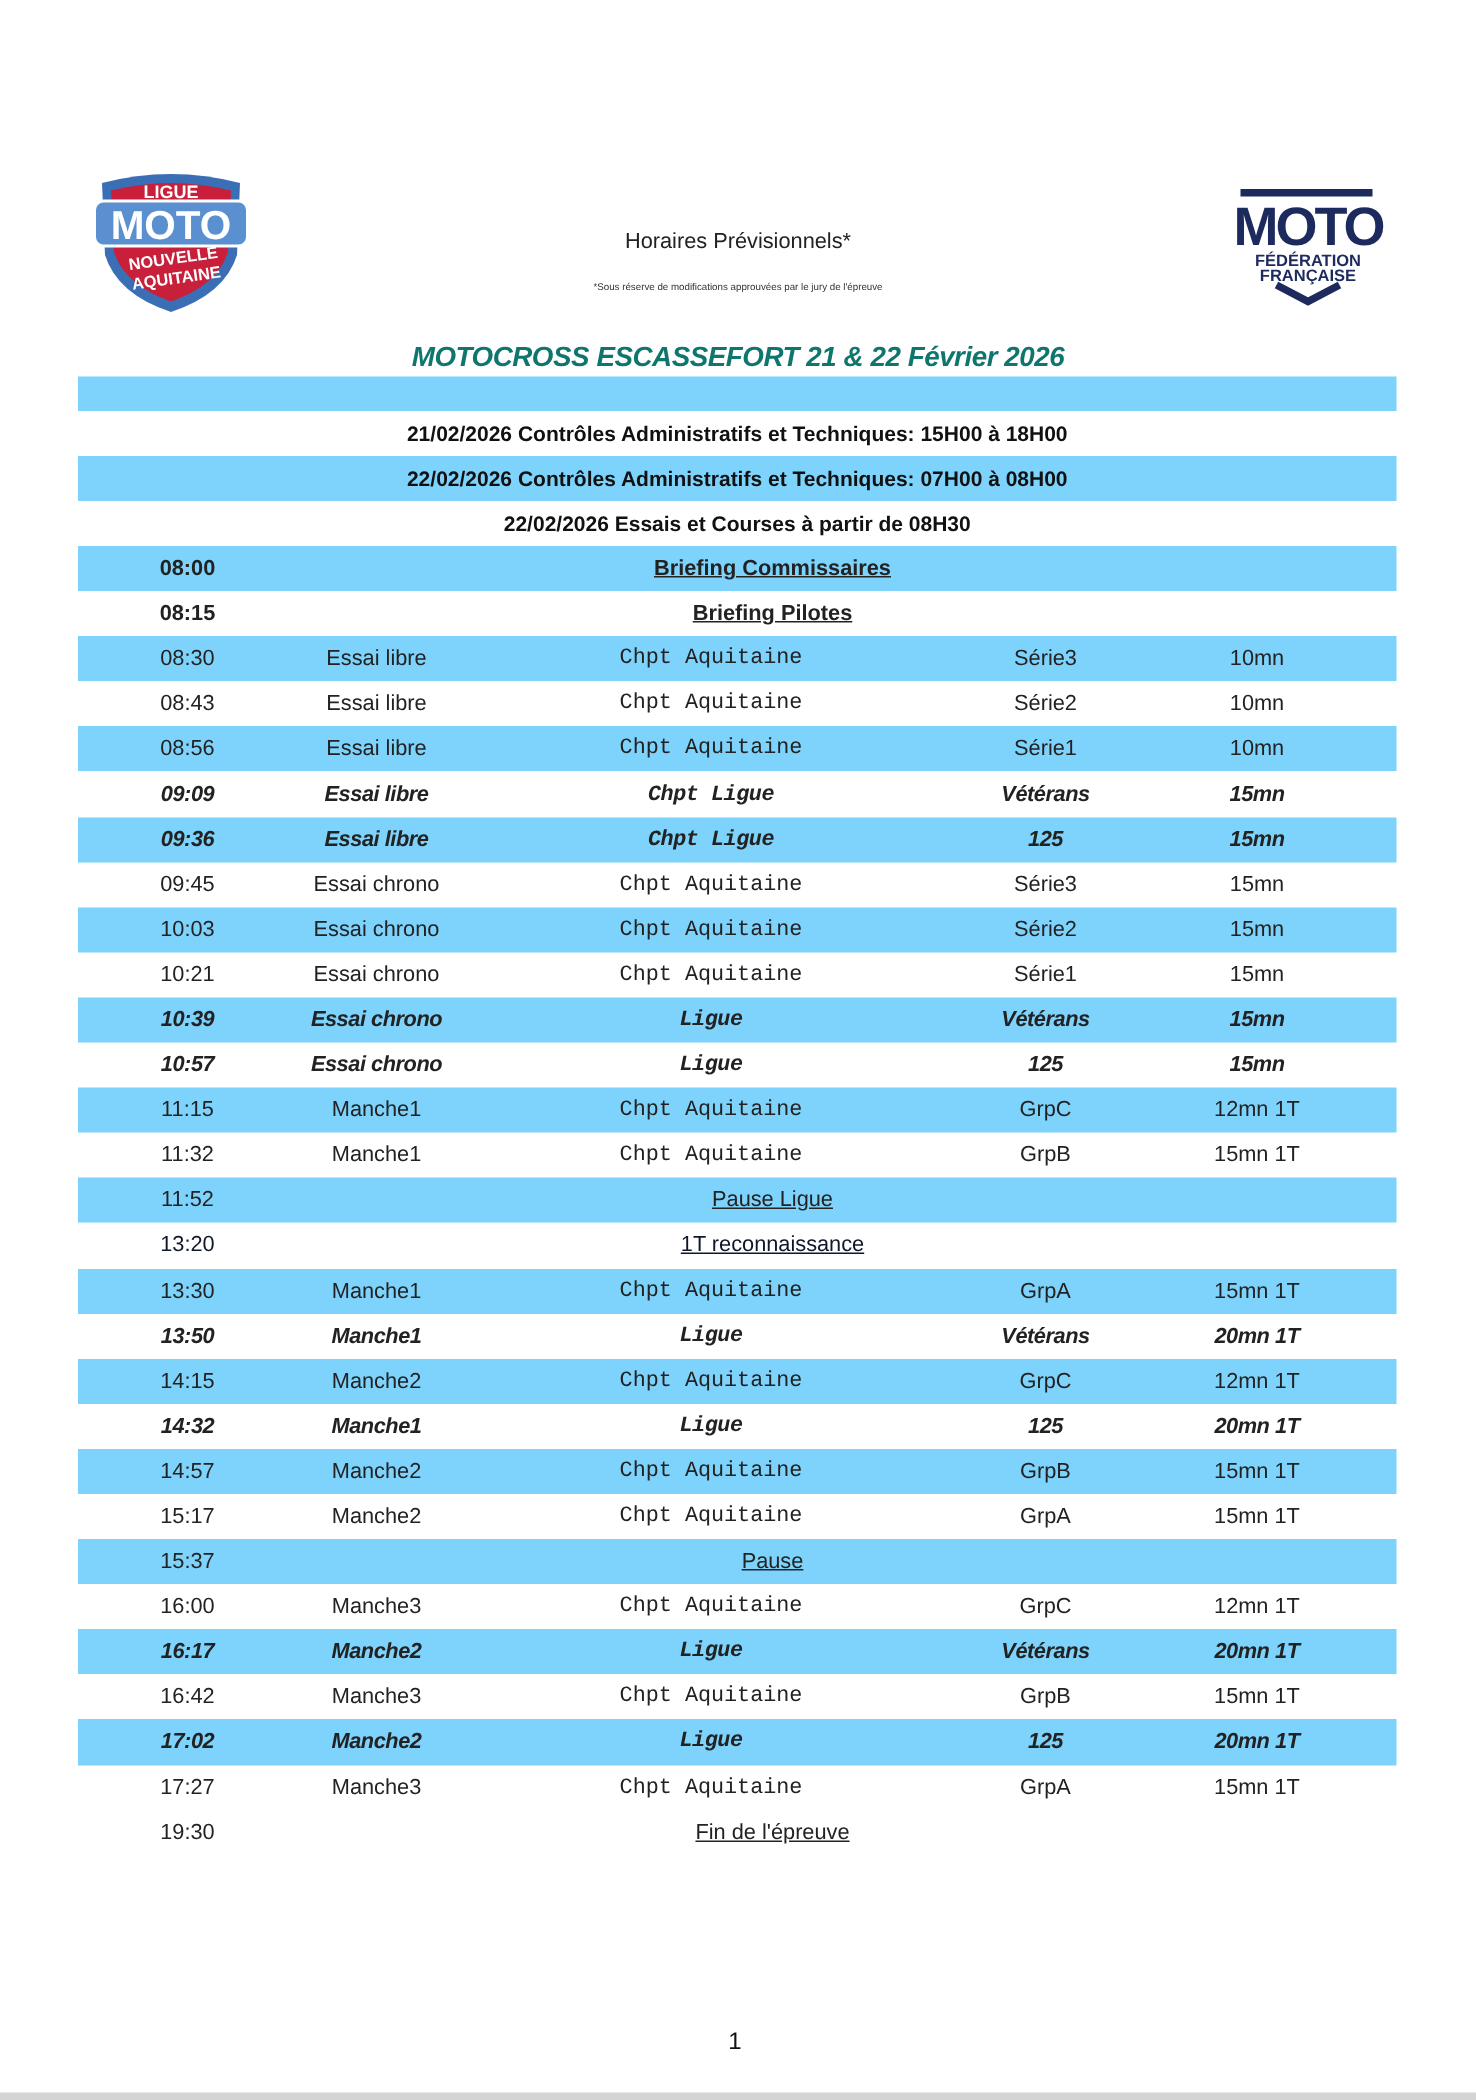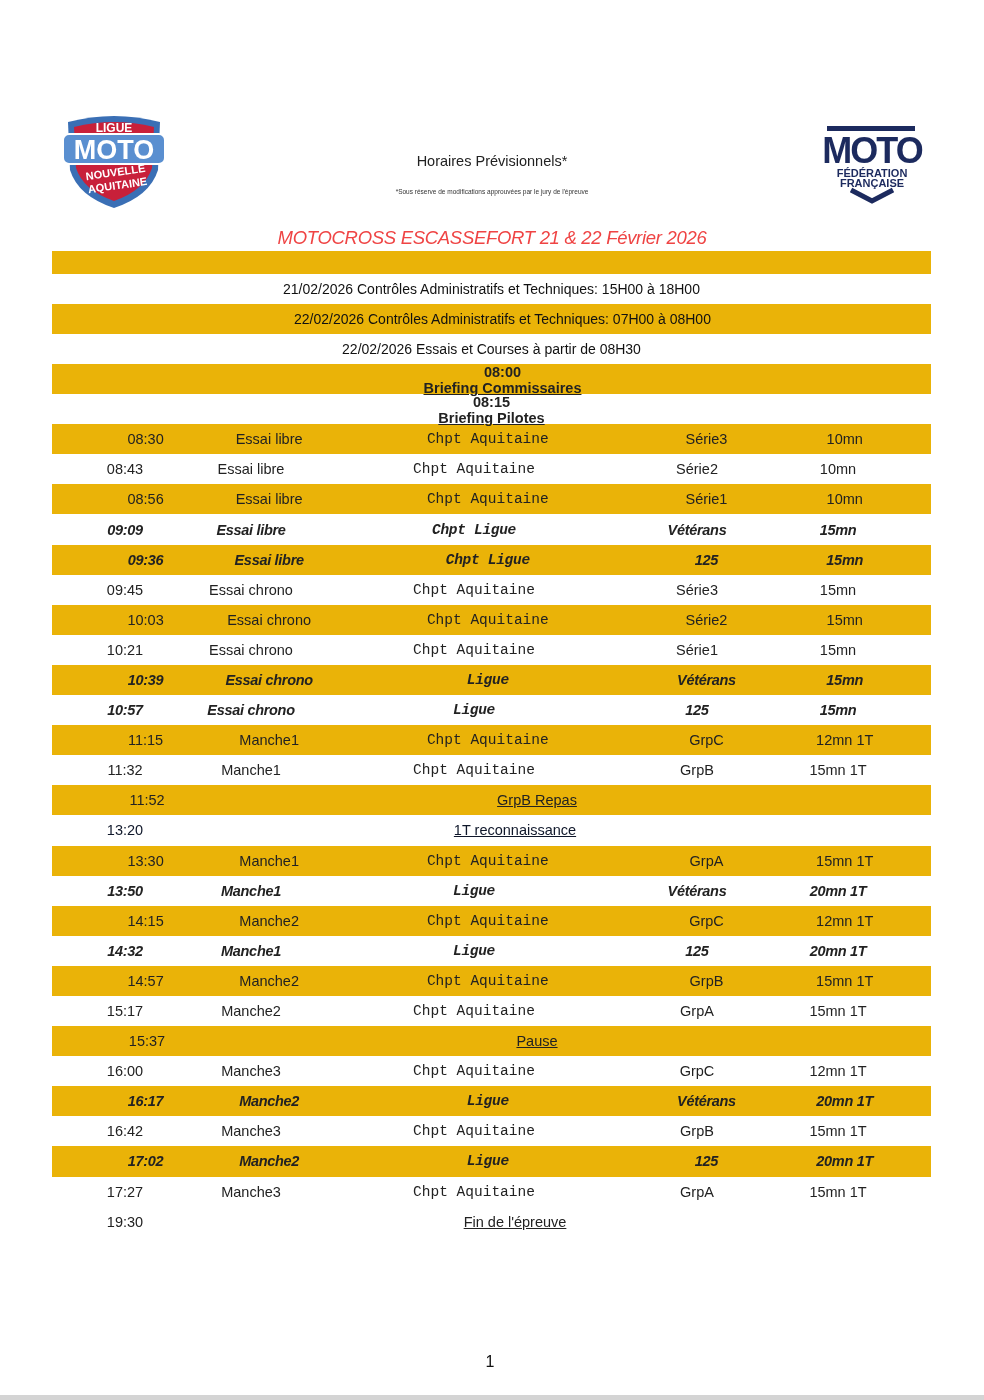--- a/index.html
+++ b/index.html
@@ -4,33 +4,33 @@
 <style>
   html, body { margin: 0; padding: 0; }
   body {
     width: 984px; height: 1400px; background: #ffffff; position: relative;
     font-family: "Liberation Sans", sans-serif; color: #1a1a1a; overflow: hidden;
   }
   .logo-left { position: absolute; left: 60px; top: 112px; width: 108px; height: 98px; }
   .logo-right { position: absolute; left: 815px; top: 122px; width: 115px; height: 85px; }
   .subtitle { position: absolute; left: 0; width: 984px; top: 153px; text-align: center; font-size: 14.5px; color: #222; }
   .subnote { position: absolute; left: 0; width: 984px; top: 188px; text-align: center; font-size: 6.5px; color: #333; }
-  .title { position: absolute; left: 0; width: 984px; top: 227px; text-align: center; font-size: 18.5px; font-weight: normal; font-style: italic; color: #ef4444; letter-spacing: -0.3px; }
+  .title { position: absolute; left: 0; width: 984px; top: 227px; text-align: center; font-size: 18.5px; font-weight: bold; font-style: italic; color: #0f766e; letter-spacing: -0.3px; }
   .table { position: absolute; left: 52px; width: 879px; top: 251px; }
-  .hrow { text-align: center; font-weight: normal; font-size: 14px; color: #111; display: flex; align-items: center; justify-content: center; }
-  .gray { background: #eab308; padding-left: 22px; }
+  .hrow { text-align: center; font-weight: bold; font-size: 14px; color: #111; display: flex; align-items: center; justify-content: center; }
+  .gray { background: #7dd3fc; }
   .row { display: flex; align-items: center; height: 30.1px; font-size: 14.5px; color: #222; }
   .c { text-align: center; white-space: nowrap; }
   .c1 { width: 146px; }
   .c2 { width: 106px; }
   .c3 { width: 340px; font-family: Liberation Mono, monospace; }
   .c4 { width: 106px; }
   .c5 { width: 176px; }
   .span { width: 634px; text-align: center; text-decoration: underline; }
-  .bold { font-weight: bold; flex-direction: column; }
+  .bold { font-weight: bold; }
   .bi { font-weight: bold; font-style: italic; letter-spacing: -0.3px; }
   .faded { color: #0f172a; }
   .pagenum { position: absolute; left: 0; width: 980px; top: 1353px; text-align: center; font-size: 16px; color: #111; }
   .bottombar { position: absolute; left: 0; width: 984px; top: 1395px; height: 5px; background: #d4d4d4; }
 </style>
 </head>
 <body>
 
 <div class="logo-left">
   <svg width="108" height="98" viewBox="0 0 108 98">
@@ -151,21 +151,21 @@
       </div>
       <div class="row ">
         <div class="c c1">11:32</div>
         <div class="c c2">Manche1</div>
         <div class="c c3">Chpt Aquitaine</div>
         <div class="c c4">GrpB</div>
         <div class="c c5">15mn 1T</div>
       </div>
       <div class="row gray ">
         <div class="c c1">11:52</div>
-        <div class="c span">GrpB Repas</div>
+        <div class="c span">Pause Ligue</div>
       </div>
       <div class="row faded">
         <div class="c c1">13:20</div>
         <div class="c span">1T reconnaissance</div>
       </div>
       <div class="row gray ">
         <div class="c c1">13:30</div>
         <div class="c c2">Manche1</div>
         <div class="c c3">Chpt Aquitaine</div>
         <div class="c c4">GrpA</div>

